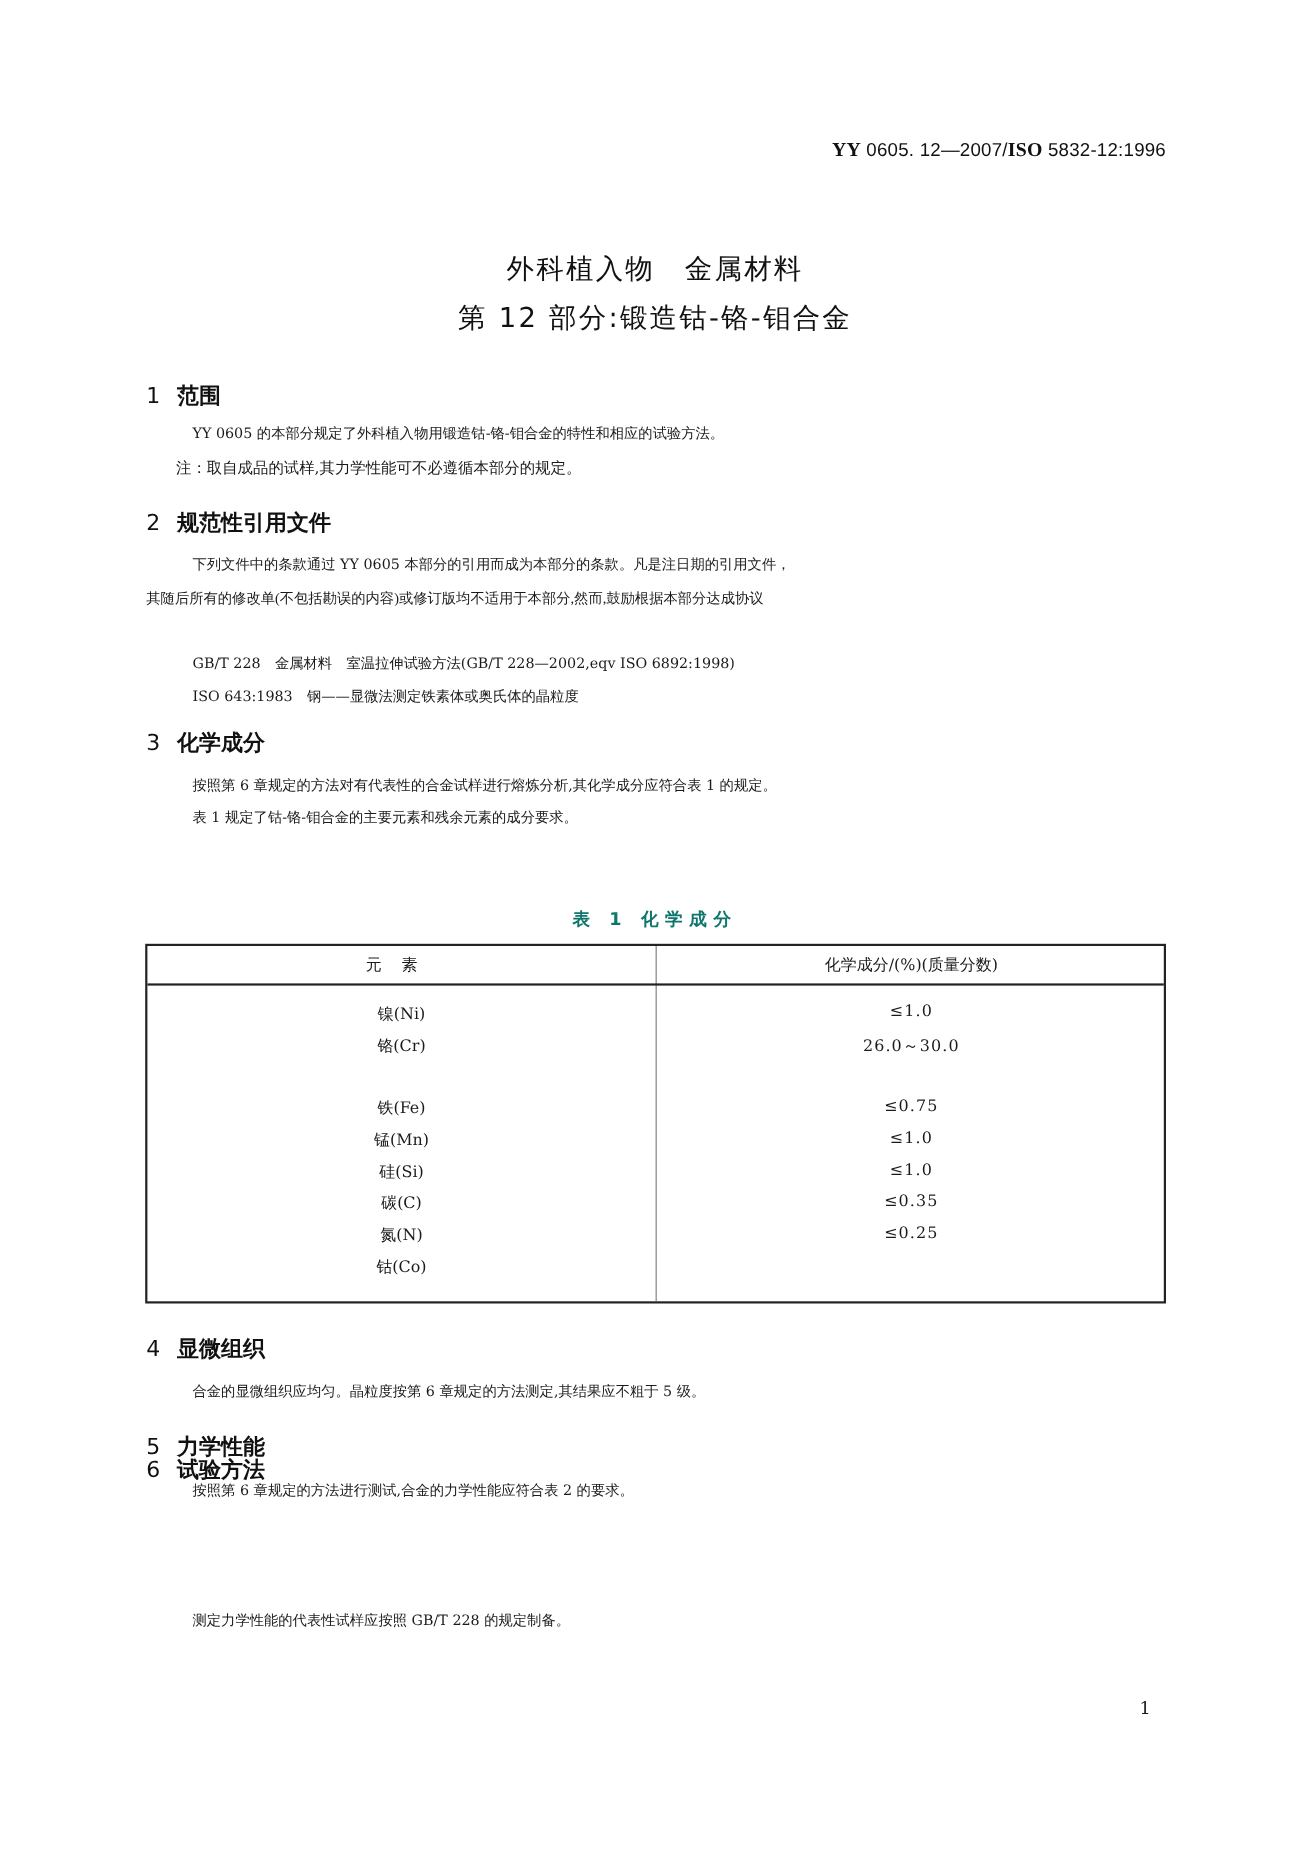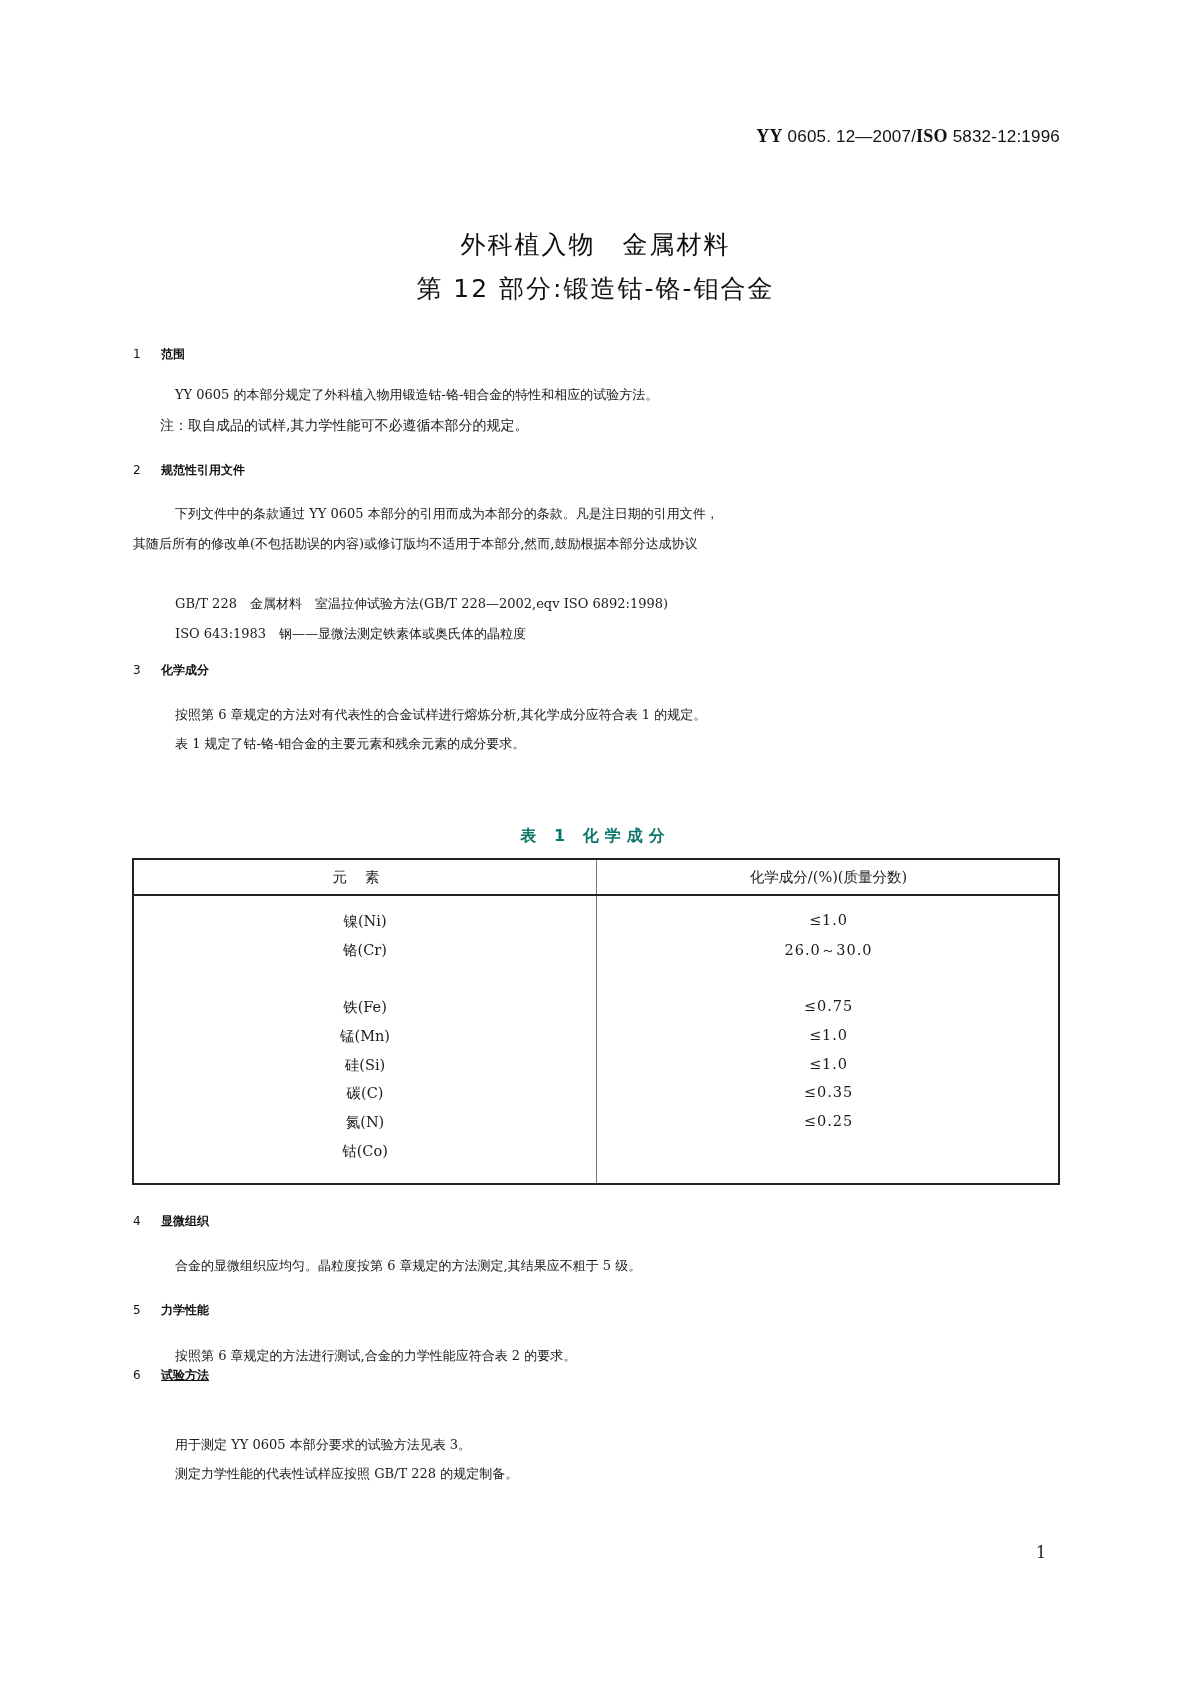--- a/index.html
+++ b/index.html
@@ -17,29 +17,29 @@
   .std-id b { font-family: "Liberation Serif", serif; font-weight: bold; font-size: 18px; }
   .title {
     position: absolute; left: 0; width: 1191px; text-align: center;
     font-family: "DejaVu Sans", sans-serif; font-size: 25px; color: #111;
     letter-spacing: 2px;
   }
   .title.t1 { top: 228px; }
   .title.t2 { top: 272px; }
   .h {
     position: absolute; left: 133px;
-    font-family: "DejaVu Sans", sans-serif; font-size: 12px; font-weight: bold; color: #111;
+    font-family: "DejaVu Sans", sans-serif; font-size: 20px; font-weight: bold; color: #111;
   }
   .h .num { display: inline-block; width: 28px; font-weight: normal; }
   .p {
     position: absolute; font-size: 13px; line-height: 28px; color: #1a1a1a;
     white-space: nowrap;
   }
   .p.indent { left: 175px; }
-  .p.full { left: 133px; }
+  .p.full { left: 133px; font-family: Liberation Serif, serif; }
   .note { position: absolute; left: 160px; font-size: 14px; color: #1a1a1a; }
   .table-caption {
     position: absolute; left: 0; width: 1191px; top: 826px; text-align: center;
     font-family: "DejaVu Sans", sans-serif; font-weight: bold; font-size: 16px;
     letter-spacing: 6px; color: #0f766e;
   }
   .chem-table {
     position: absolute; left: 132px; top: 858px; width: 928px; height: 327px;
     border: 2px solid #222; box-sizing: border-box;
   }
@@ -137,20 +137,19 @@
   <div class="h" style="top:1213px;">
     <span class="num">4</span><span>显微组织</span>
   </div>
   <div class="p indent" style="top:1252px;">合金的显微组织应均匀。晶粒度按第 6 章规定的方法测定,其结果应不粗于 5 级。</div>
 
   <div class="h" style="top:1302px;">
     <span class="num">5</span><span>力学性能</span>
   </div>
   <div class="p indent" style="top:1342px;">按照第 6 章规定的方法进行测试,合金的力学性能应符合表 2 的要求。</div>
 
-  <div class="h" style="top:1367px;text-decoration:underline;">
+  <div class="h" style="top:1323px;">
     <span class="num">6</span><span>试验方法</span>
   </div>
-  <div class="p indent" style="top:1431px;">用于测定 YY 0605 本部分要求的试验方法见表 3。</div>
   <div class="p indent" style="top:1460px;">测定力学性能的代表性试样应按照 GB/T 228 的规定制备。</div>
 
   <div class="page-num">1</div>
 </div>
 
 </body></html>

